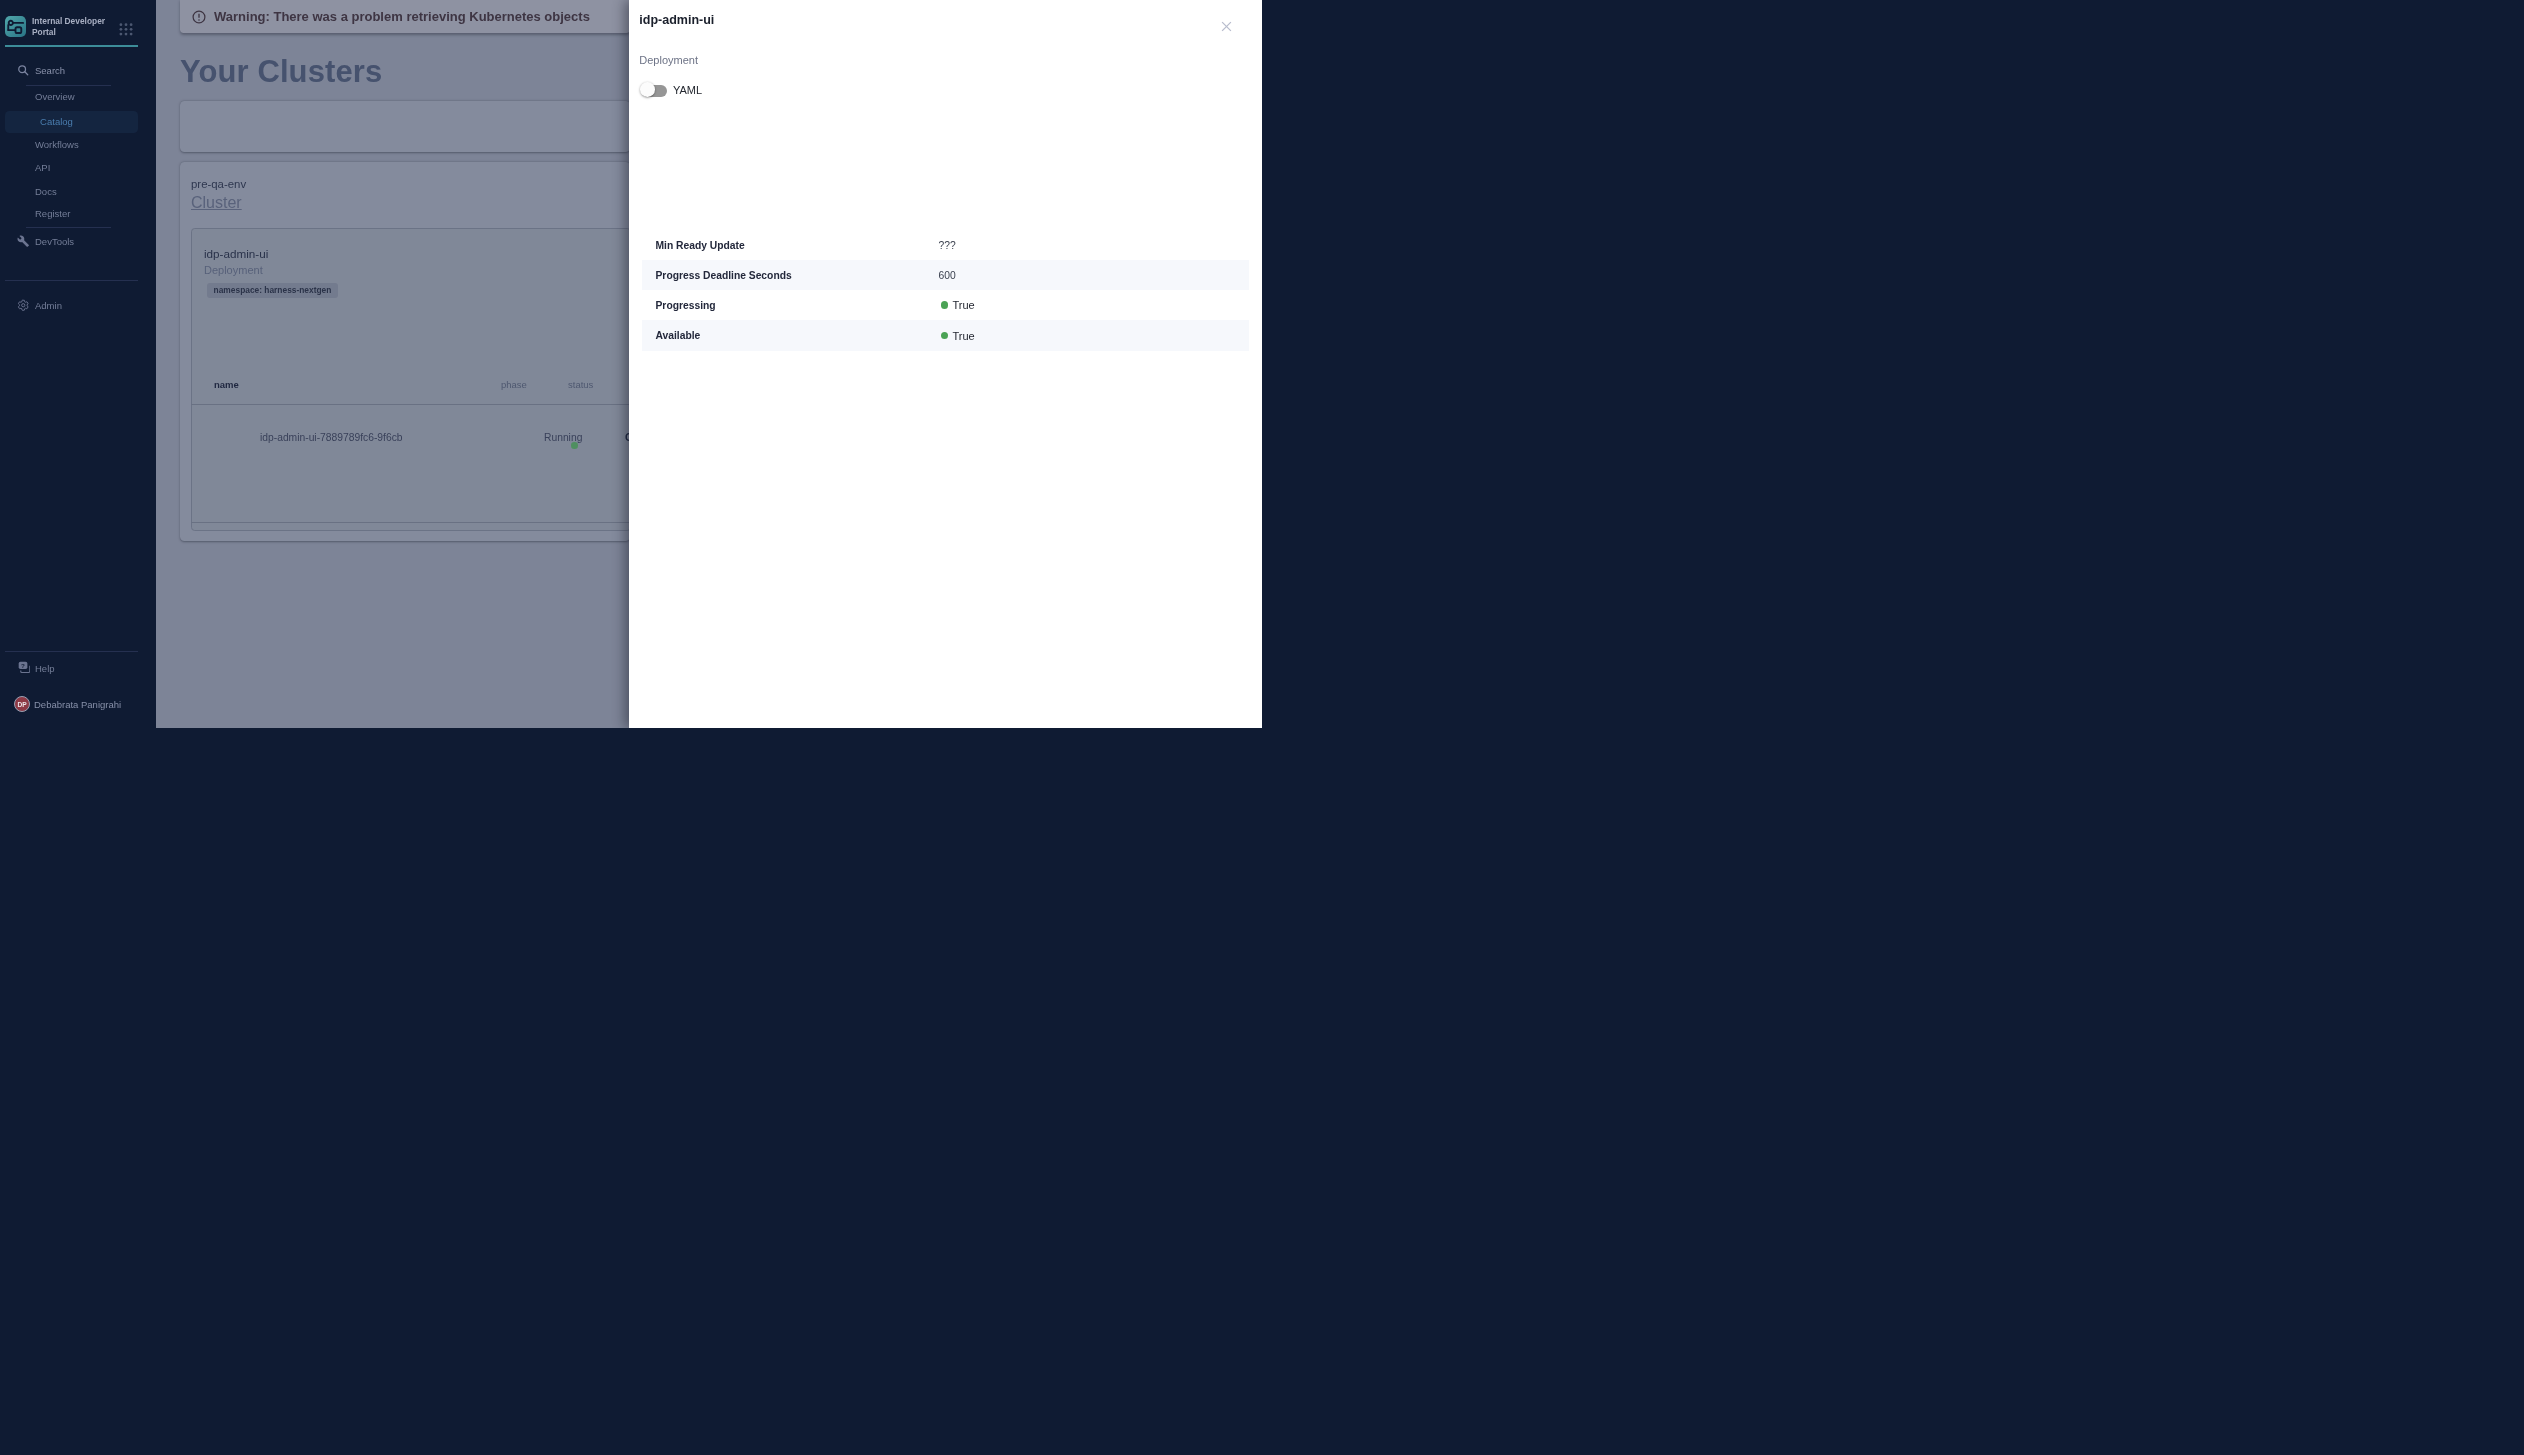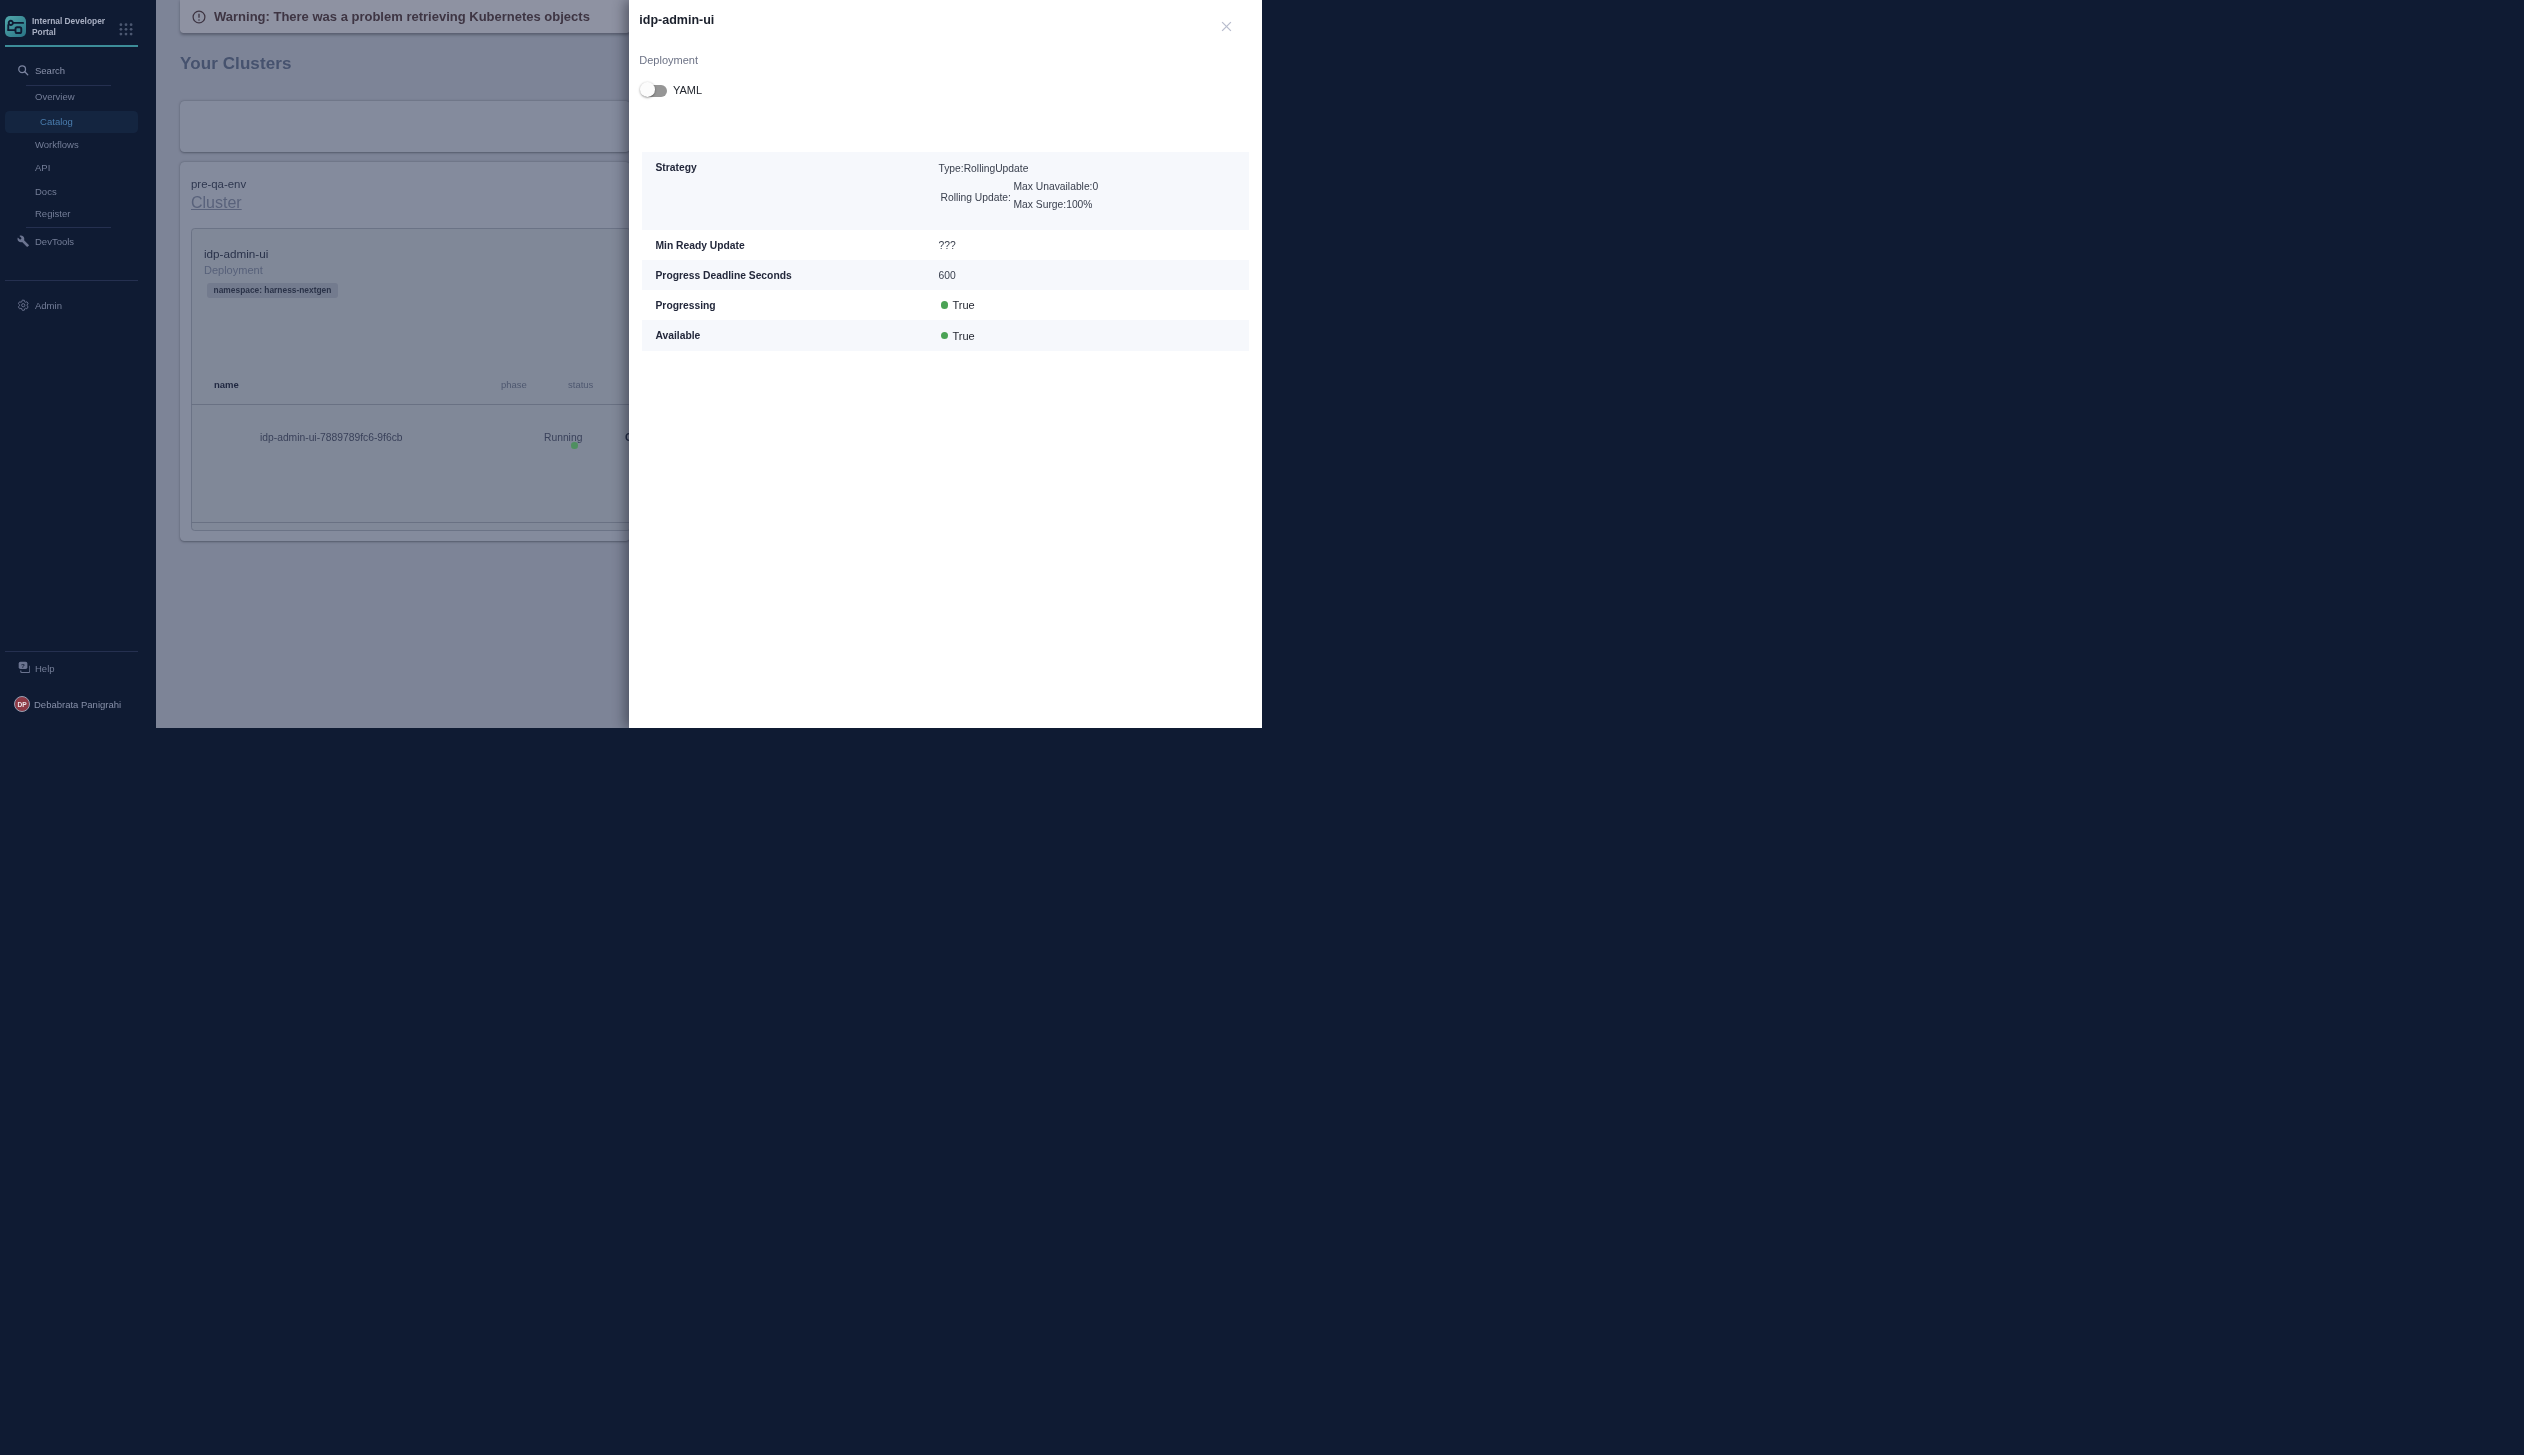--- a/index.html
+++ b/index.html
@@ -13,21 +13,21 @@
 
   
   #main-bg { left:150px; top:0; width:1113px; height:728px; background:#7d8497; }
   #warning-banner {
     left:180px; top:0; width:450px; height:33px;
     background:#8e92a2; border-radius:0 0 3.7px 3.7px;
     box-shadow:0 1.5px 2.9px rgba(20,24,38,.35);
     display:flex; align-items:center; gap:7.3px; padding-left:14px;
     color:#3e3543; font-size:13px; font-weight:bold;
   }
-  #page-heading { left:180px; top:54px; font-size:17px; font-weight:bold; color:#46526e; letter-spacing:0.1px; }
+  #page-heading { left:180px; top:54px; font-size:31px; font-weight:bold; color:#46526e; letter-spacing:0.1px; }
   .cluster-card {
     left:180px; width:450px; background:#848b9d; border-radius:4.4px;
     box-shadow:0 0.7px 2.2px rgba(20,24,38,.4);
   }
   #cluster-card-0 { top:101px; height:51px; }
   #cluster-card-1 { top:162px; height:379px; }
   .card-title { position:absolute; left:11px; font-size:11.4px; color:#2e374f; }
   .card-sub   { position:absolute; left:11px; font-size:16px;   color:#59627b;text-decoration:underline; }
   #inner-card {
     left:191px; top:228px; width:440px; height:303px;
@@ -141,27 +141,20 @@
     </div>
 
     <div class="abs" id="drawer-subtitle">Deployment</div>
 
     <div class="abs" id="yaml-toggle">
       <div class="abs" id="yaml-track"></div>
       <div class="abs" id="yaml-thumb"></div>
     </div>
     <div class="abs" id="yaml-label">YAML</div>
 
-    <div class="abs d-row shaded" style="top:152px;height:78px;align-items:flex-start">
-      <div class="d-label" style="padding-top:9.5px">Strategy</div>
-      <div class="d-val" style="top:11px">Type:RollingUpdate</div>
-      <div class="d-val" style="left:299px;top:40px">Rolling Update:</div>
-      <div class="d-val" style="left:372px;top:29px">Max Unavailable:0</div>
-      <div class="d-val" style="left:372px;top:47px">Max Surge:100%</div>
-    </div>
 
     <div class="abs d-row" style="top:230px;height:30px">
       <div class="d-label">Min Ready Update</div>
       <div class="d-val">???</div>
     </div>
 
     <div class="abs d-row shaded" style="top:260px;height:30px">
       <div class="d-label">Progress Deadline Seconds</div>
       <div class="d-val">600</div>
     </div>

